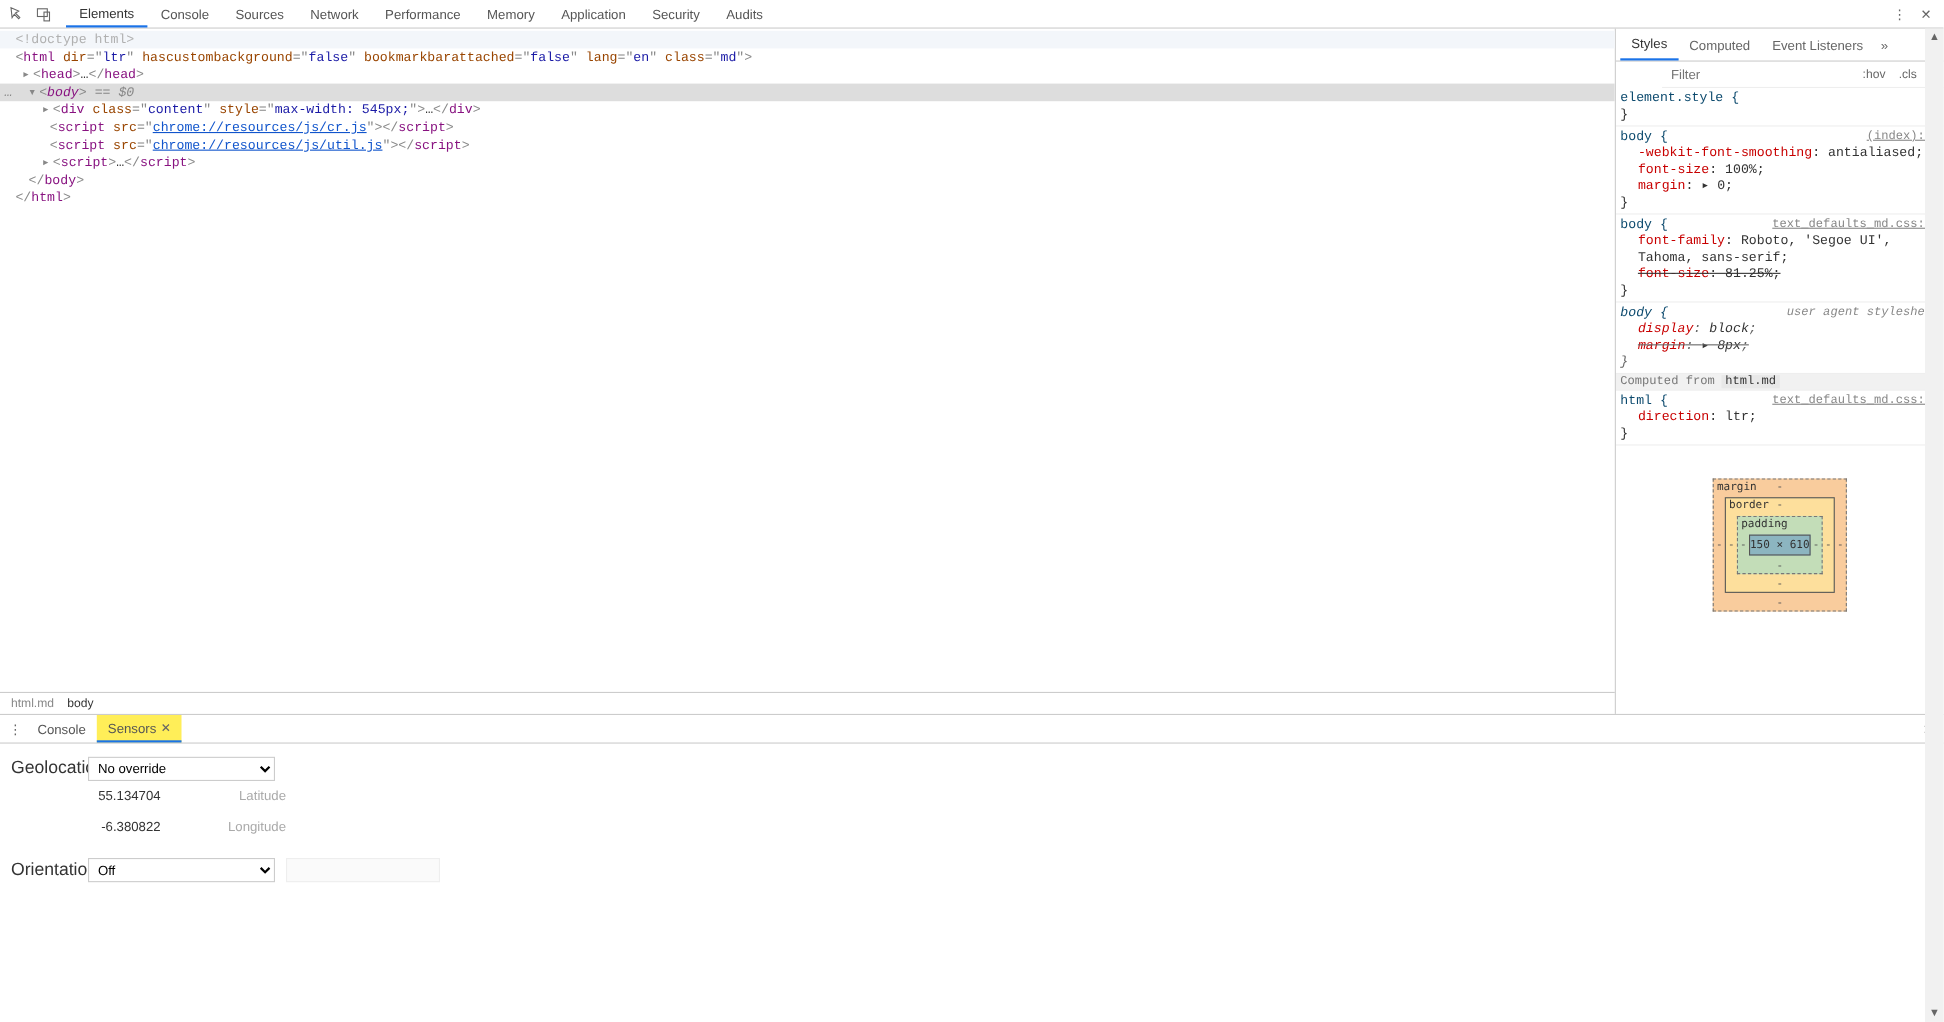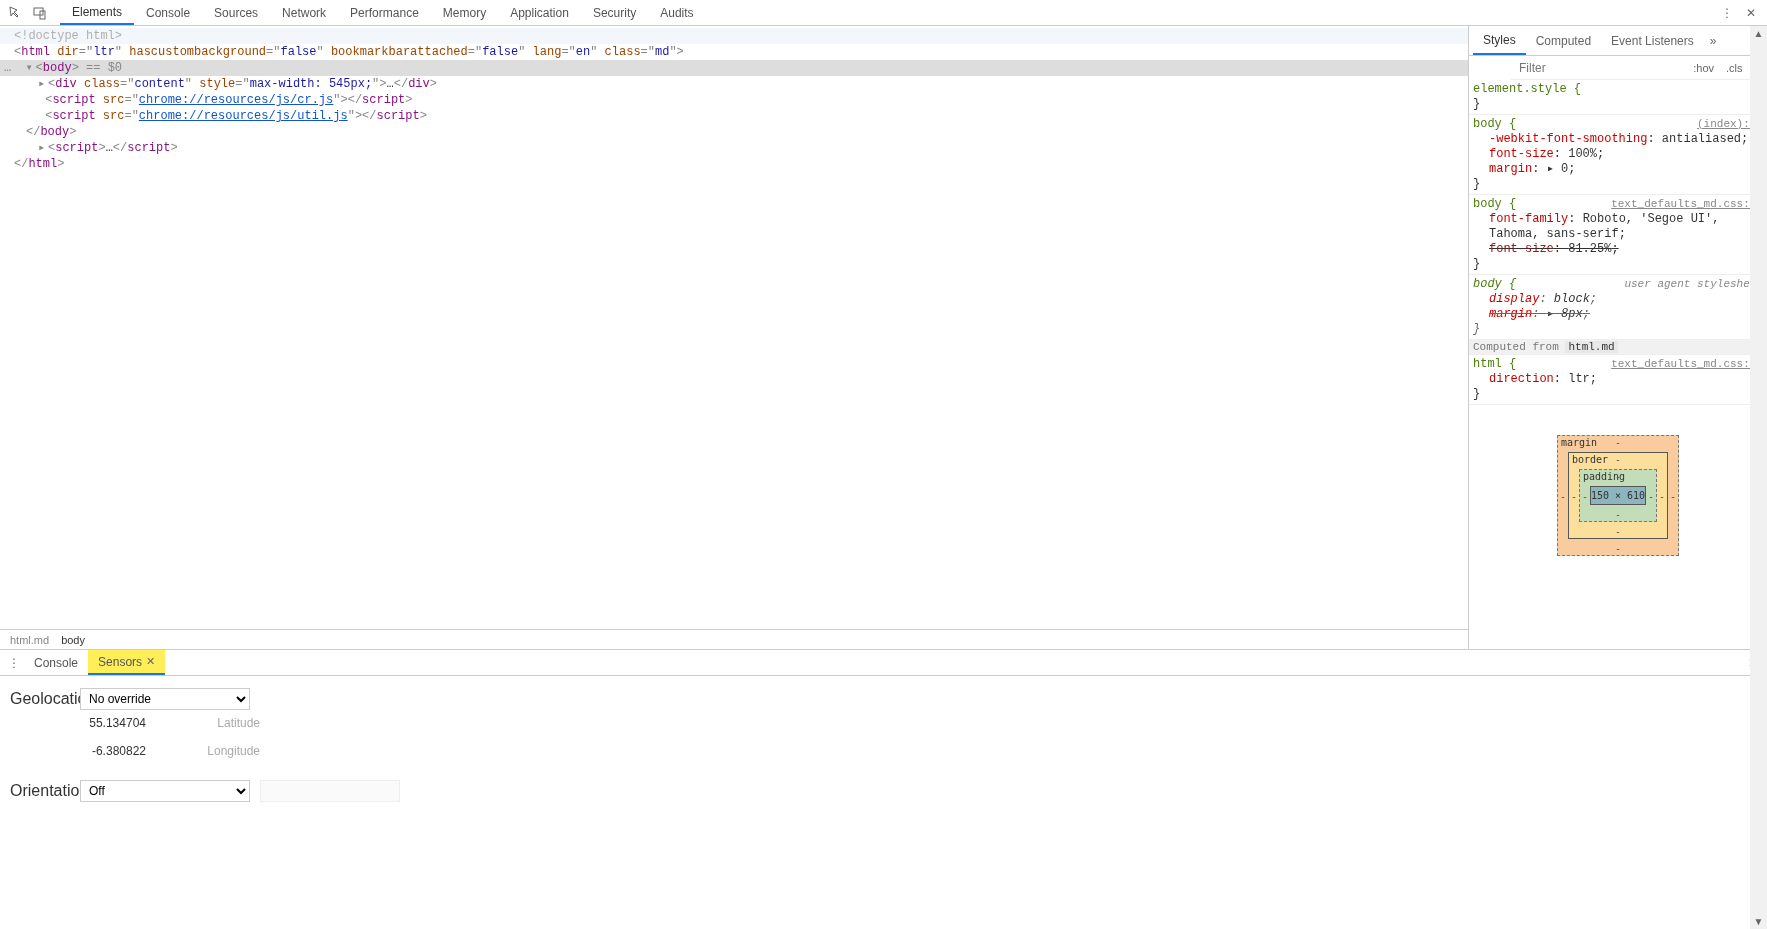--- a/index.html
+++ b/index.html
@@ -9,21 +9,21 @@
 .toolbar .icon-btn { width: 24px; height: 24px; display: flex; align-items: center; justify-content: center; cursor: pointer; color: #666; }
 .toolbar .tabs { display: flex; height: 100%; margin-left: 8px; flex: 1; }
 .toolbar .tab { padding: 0 12px; display: flex; align-items: center; cursor: pointer; color: #555; }
 .toolbar .tab.active { color: #333; border-bottom: 2px solid #1a73e8; }
 .toolbar .right { display: flex; align-items: center; }
 .main { flex: 1; display: flex; min-height: 0; }
 .elements-pane { flex: 1; display: flex; flex-direction: column; border-right: 1px solid #ccc; min-width: 0; justify-content: flex-end; }
 .dom-tree { flex: 1; font-family: Consolas, "Courier New", monospace; font-size: 12px; padding: 2px 0; overflow: auto; white-space: nowrap; }
 .dom-line { padding: 0 4px; line-height: 16px; }
 .dom-line.doctype { color: #b0b0b0; background: #f3f6fa; }
-.dom-line.selected { background: #ddd; }
+.dom-line.selected { background: #ddd; font-style: italic; }
 .indent-1 { padding-left: 14px; }
 .indent-15 { padding-left: 20px; }
 .indent-2 { padding-left: 26px; }
 .indent-3 { padding-left: 38px; }
 .expander { color: #888; display: inline-block; width: 10px; }
 .tag-punc { color: #888; }
 .tag-name { color: #881280; }
 .attr-name { color: #994500; }
 .attr-val { color: #1a1aa6; }
 .link-val { color: #1155cc; text-decoration: underline; }
@@ -35,21 +35,21 @@
 .styles-tabs { height: 30px; border-bottom: 1px solid #ccc; display: flex; align-items: center; padding-left: 4px; }
 .styles-tabs .stab { padding: 0 10px; height: 100%; display: flex; align-items: center; cursor: pointer; color: #666; font-size: 12px; }
 .styles-tabs .stab.active { color: #333; border-bottom: 2px solid #1a73e8; }
 .styles-tabs .more { padding: 0 6px; color: #666; }
 .filter-row { height: 24px; border-bottom: 1px solid #eee; display: flex; align-items: center; margin-left: 42px; }
 .filter-row input { flex: 1; border: none; padding: 0 8px; font-size: 12px; outline: none; }
 .filter-row .fbtn { padding: 0 6px; color: #666; font-size: 11px; cursor: pointer; }
 .rules { flex: 1; overflow: auto; font-family: Consolas, "Courier New", monospace; font-size: 12px; }
 .rule { padding: 2px 4px; border-bottom: 1px solid #eee; line-height: 15px; }
 .rule .rule-head { display: flex; justify-content: space-between; }
-.rule .sel { color: #4d7c0f; }
+.rule .sel { color: #0c4a6e; }
 .rule .src { color: #888; font-size: 11px; text-decoration: underline; }
 .rule .prop { padding-left: 16px; }
 .prop-name { color: #c80000; }
 .prop-val { color: #333; }
 .strike { text-decoration: line-through; }
 .italic { font-style: italic; color: #666; }
 .inherited-bar { background: #f1f1f1; padding: 1px 4px; font-size: 11px; color: #777; border-bottom: 1px solid #eee; }
 .inherited-bar .isel { background: #e8e8e8; padding: 0 3px; color: #333; }
 .box-model-wrap { padding: 30px 0; display: flex; justify-content: center; font-family: Consolas, monospace; font-size: 10px; }
 .bm-margin { background: #f9cc9d; border: 1px dashed #777; padding: 16px 10px; position: relative; }
@@ -120,42 +120,45 @@
       <div class="dom-tree">
         <div class="dom-line doctype indent-1">&lt;!doctype html&gt;</div>
         <div class="dom-line indent-1">
           <span class="tag-punc">&lt;</span><span class="tag-name">html</span>
           <span class="attr-name"> dir</span><span class="tag-punc">="</span><span class="attr-val">ltr</span><span class="tag-punc">"</span>
           <span class="attr-name"> hascustombackground</span><span class="tag-punc">="</span><span class="attr-val">false</span><span class="tag-punc">"</span>
           <span class="attr-name"> bookmarkbarattached</span><span class="tag-punc">="</span><span class="attr-val">false</span><span class="tag-punc">"</span>
           <span class="attr-name"> lang</span><span class="tag-punc">="</span><span class="attr-val">en</span><span class="tag-punc">"</span>
           <span class="attr-name"> class</span><span class="tag-punc">="</span><span class="attr-val">md</span><span class="tag-punc">"&gt;</span>
         </div>
+        <div class="dom-line indent-15">
+          <span class="expander">▸</span><span class="tag-punc">&lt;</span><span class="tag-name">head</span><span class="tag-punc">&gt;</span>…<span class="tag-punc">&lt;/</span><span class="tag-name">head</span><span class="tag-punc">&gt;</span>
+        </div>
         <div class="dom-line selected">
           <span class="sel-indicator">…</span>&nbsp;&nbsp;<span class="expander">▾</span><span class="tag-punc">&lt;</span><span class="tag-name">body</span><span class="tag-punc">&gt;</span>
           <span style="color:#888;"> </span><span style="color:#888;">== $0</span>
         </div>
         <div class="dom-line indent-3">
           <span class="expander">▸</span><span class="tag-punc">&lt;</span><span class="tag-name">div</span>
           <span class="attr-name"> class</span><span class="tag-punc">="</span><span class="attr-val">content</span><span class="tag-punc">"</span>
           <span class="attr-name"> style</span><span class="tag-punc">="</span><span class="attr-val">max-width: 545px;</span><span class="tag-punc">"&gt;</span>…<span class="tag-punc">&lt;/</span><span class="tag-name">div</span><span class="tag-punc">&gt;</span>
         </div>
         <div class="dom-line indent-3">
           &nbsp;<span class="tag-punc">&lt;</span><span class="tag-name">script</span>
           <span class="attr-name"> src</span><span class="tag-punc">="</span><span class="link-val">chrome://resources/js/cr.js</span><span class="tag-punc">"&gt;&lt;/</span><span class="tag-name">script</span><span class="tag-punc">&gt;</span>
         </div>
         <div class="dom-line indent-3">
           &nbsp;<span class="tag-punc">&lt;</span><span class="tag-name">script</span>
           <span class="attr-name"> src</span><span class="tag-punc">="</span><span class="link-val">chrome://resources/js/util.js</span><span class="tag-punc">"&gt;&lt;/</span><span class="tag-name">script</span><span class="tag-punc">&gt;</span>
         </div>
+        <div class="dom-line indent-3">
+          <span class="expander">▸</span><span class="tag-punc">&lt;</span><span class="tag-name">script</span><span class="tag-punc">&gt;</span>…<span class="tag-punc">&lt;/</span><span class="tag-name">script</span><span class="tag-punc">&gt;</span>
+        </div>
         <div class="dom-line indent-2">
           <span class="tag-punc">&lt;/</span><span class="tag-name">body</span><span class="tag-punc">&gt;</span>
-        </div>
-        <div class="dom-line indent-3">
-          <span class="expander">▸</span><span class="tag-punc">&lt;</span><span class="tag-name">script</span><span class="tag-punc">&gt;</span>…<span class="tag-punc">&lt;/</span><span class="tag-name">script</span><span class="tag-punc">&gt;</span>
         </div>
         <div class="dom-line indent-1">
           <span class="tag-punc">&lt;/</span><span class="tag-name">html</span><span class="tag-punc">&gt;</span>
         </div>
       </div>
       <div class="breadcrumb">
         <div class="crumb">html.md</div>
         <div class="crumb active">body</div>
       </div>
     </div>

